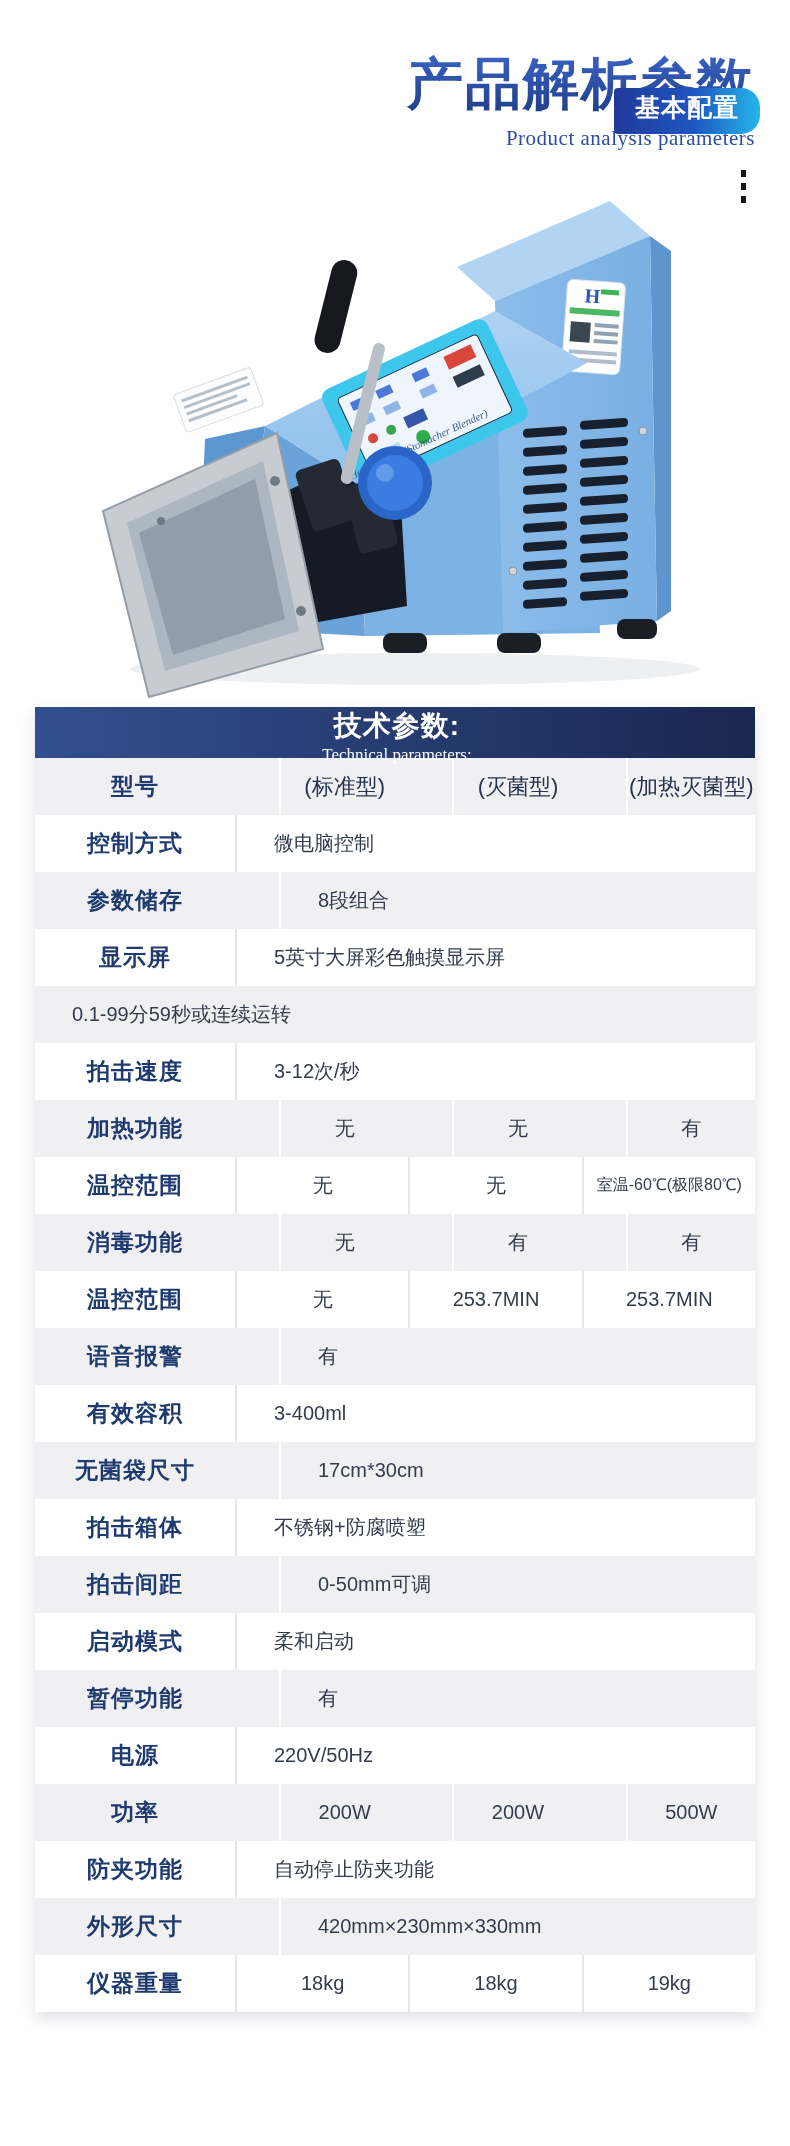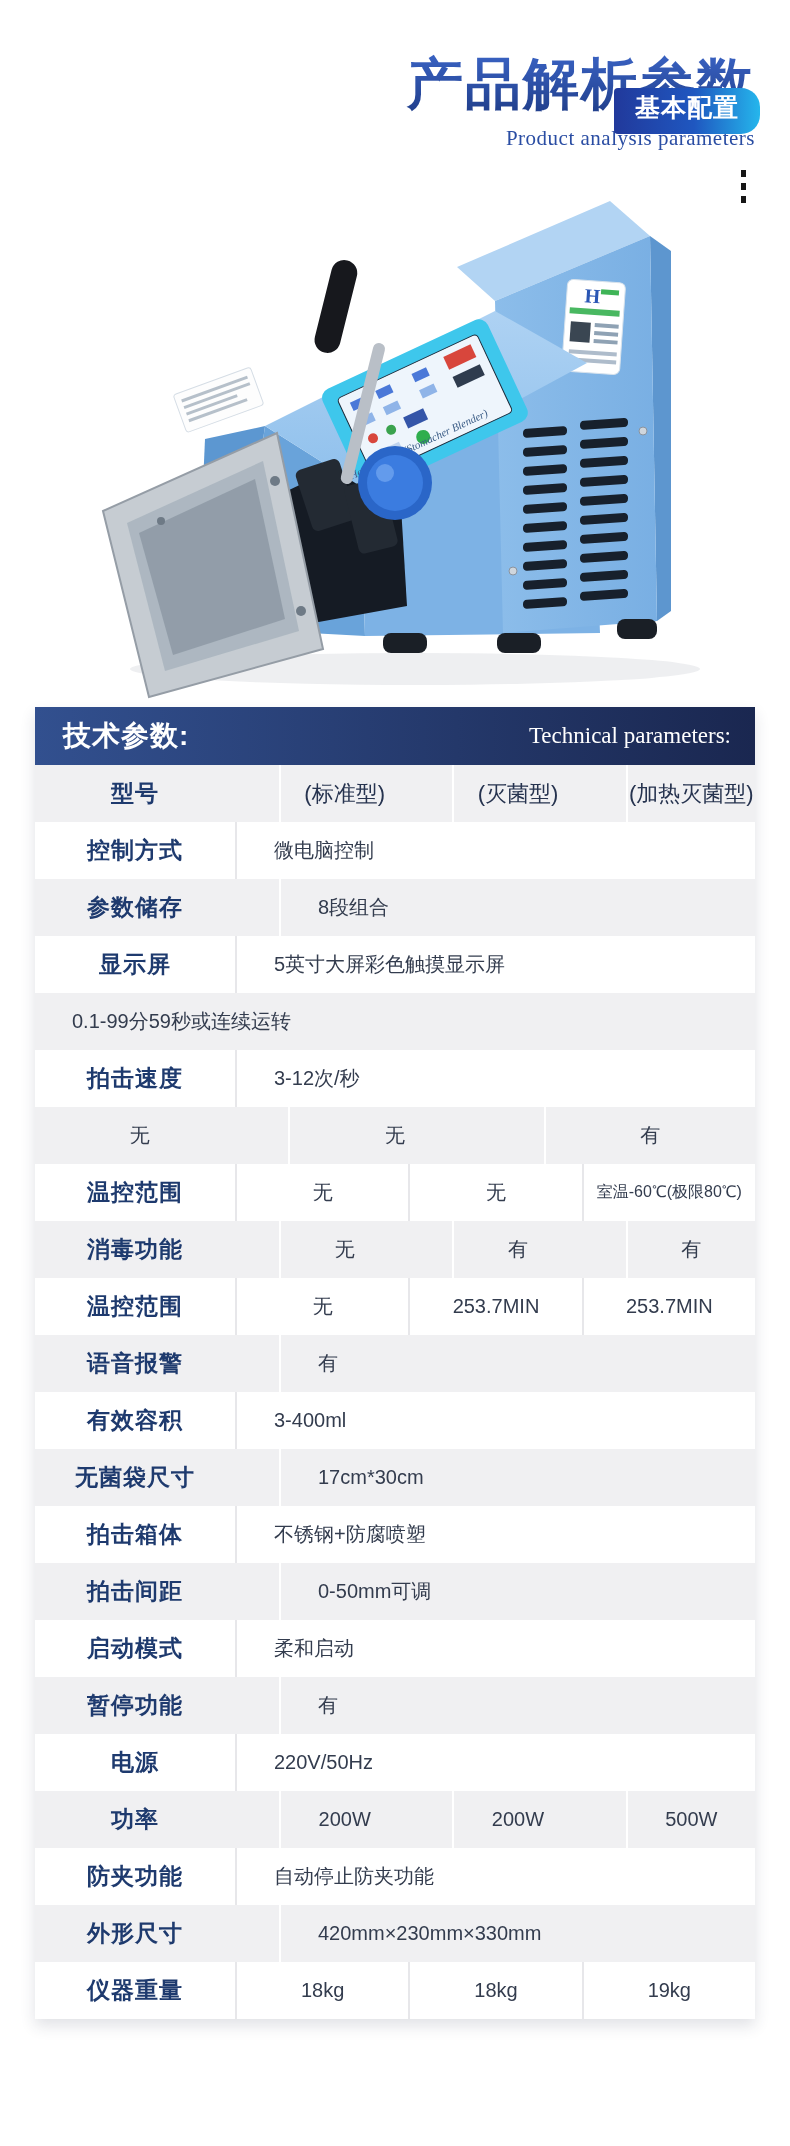--- a/index.html
+++ b/index.html
@@ -43,27 +43,28 @@
     position:absolute;top:170px;right:44px;width:5px;height:36px;
     background:repeating-linear-gradient(180deg,#161616 0 7px,transparent 7px 13px);
   }
 
   
   figure.product{width:660px;height:520px;margin:30px auto 0 auto;}
 
   
   .spec{margin:6px 35px 0 35px;width:720px;box-shadow:0 7px 14px rgba(40,50,80,.14);}
   .spec-head{
-    height:58px;display:flex;align-items:center;justify-content:space-between;
+    height:51px;display:flex;align-items:center;justify-content:space-between;
     padding:0 24px 0 28px;
     background:linear-gradient(90deg,var(--thead-start) 0%,var(--thead-end) 100%);
     color:#fff;
+    flex-direction:column;
   }
   .spec-head .cn{font-size:28px;font-weight:700;letter-spacing:1px;}
-  .spec-head .en{font-family:"Liberation Serif",serif;font-size:23px;}
+  .spec-head .en{font-family:"Liberation Serif",serif;font-size:17px;}
   .row{display:flex;height:57px;background:#fff;}
   .row.odd{background:var(--row-alt);}
   .cell{display:flex;align-items:center;justify-content:center;}
   .cell.label{
     width:200px;flex:0 0 200px;
     color:var(--label-navy);font-size:23px;font-weight:700;letter-spacing:1px;
   }
   .cell.val{flex:1 1 0;color:var(--value-ink);font-size:20px;}
   .cell.val.small{font-size:16px;}
   .cell.merged{flex:1 1 0;justify-content:flex-start;padding-left:37px;color:var(--value-ink);font-size:20px;}
@@ -242,20 +243,21 @@
           <div class="cell merged">5英寸大屏彩色触摸显示屏</div>
         </div>
         <div class="row odd">
           <div class="cell merged">0.1-99分59秒或连续运转</div>
         </div>
         <div class="row even">
           <div class="cell label">拍击速度</div>
           <div class="cell merged">3-12次/秒</div>
         </div>
         <div class="row odd">
+          <div class="cell label">加热功能</div>
           <div class="cell val">无</div>
           <div class="cell val">无</div>
           <div class="cell val">有</div>
         </div>
         <div class="row even">
           <div class="cell label">温控范围</div>
           <div class="cell val">无</div>
           <div class="cell val">无</div>
           <div class="cell val small">室温-60℃(极限80℃)</div>
         </div>

